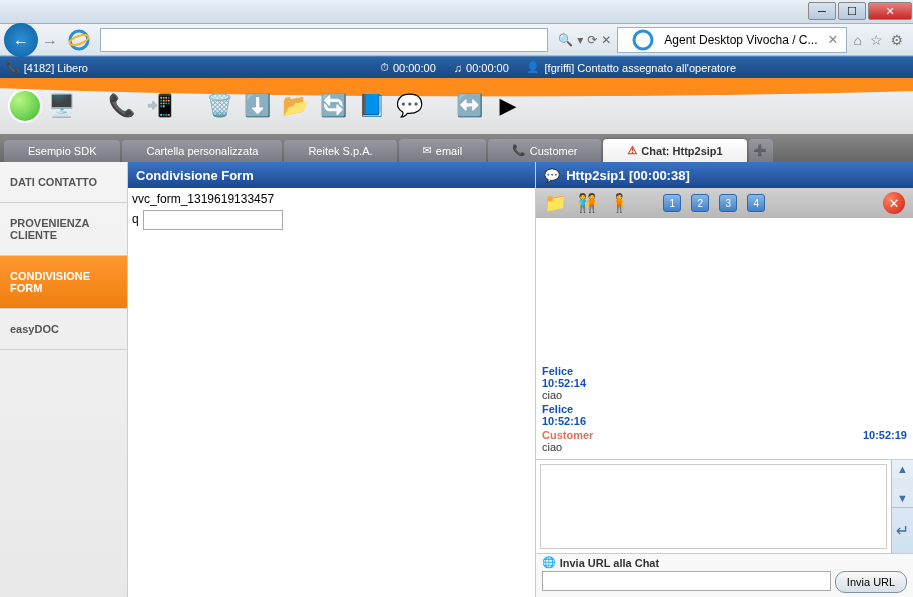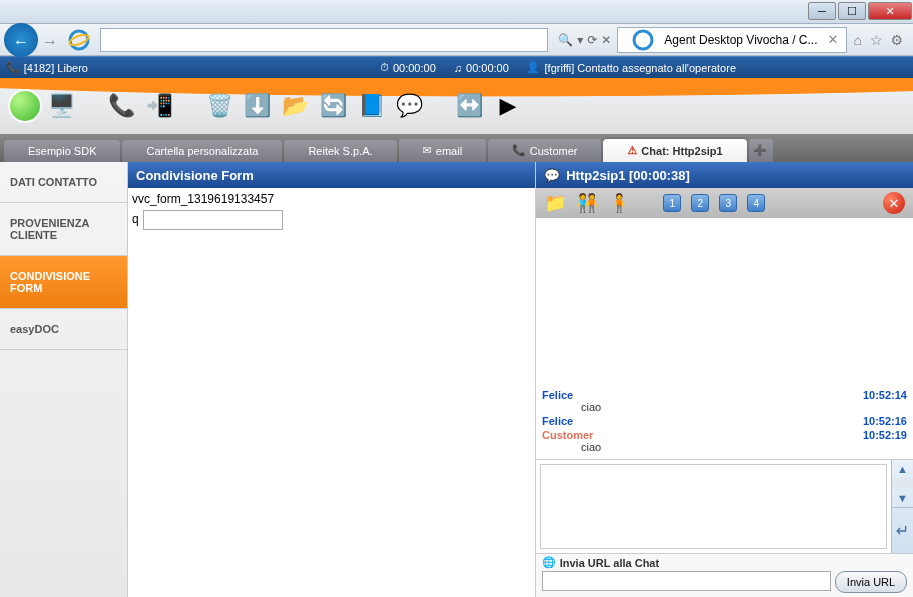--- a/index.html
+++ b/index.html
@@ -61,24 +61,24 @@
 
 .chattools { height: 30px; background: linear-gradient(#d0d0d0, #b8b8b8); display: flex; align-items: center; padding: 0 8px; gap: 10px; }
 .chattools .numbtn { width: 18px; height: 18px; background: linear-gradient(#88b8e8, #4080c8); color: #fff; border-radius: 3px; font-size: 10px; display: flex; align-items: center; justify-content: center; border: 1px solid #3068a8; }
 .chattools .closebtn { margin-left: auto; width: 22px; height: 22px; background: radial-gradient(circle at 30% 30%, #ff8060, #cc2010); border-radius: 50%; color: #fff; display: flex; align-items: center; justify-content: center; font-size: 13px; }
 .chatico { font-size: 18px; filter: saturate(1.2); }
 
 .chatlog { flex: 1; background: #fff; font-size: 11px; padding: 4px 6px; overflow-y: auto; display: flex; flex-direction: column; }
 .chatlog::before { content: ""; flex: 1; }
 .msgrow { margin-bottom: 2px; }
 .msghdr { display: flex; justify-content: space-between; font-weight: bold; }
-.msghdr.agent { color: #1050c0; }
+.msghdr.agent { color: #1050c0; flex-direction: column; }
 .msghdr.cust { color: #e07058; }
 .msgtime { color: #1050c0; }
-.msgtxt { color: #333; margin-left: 39px; }
+.msgtxt { color: #333; }
 
 .composer { height: 94px; background: #fff; border-top: 1px solid #ccc; display: flex; }
 .composer textarea { flex: 1; border: 1px solid #ccc; margin: 4px; resize: none; font-size: 12px; }
 .composer .scroll { width: 22px; background: linear-gradient(#e8f0f8, #d0e0f0); border-left: 1px solid #b0c0d0; display: flex; flex-direction: column; }
 .scroll .arrow { height: 18px; display: flex; align-items: center; justify-content: center; font-size: 11px; color: #4070a0; }
 .scroll .track { flex: 1; background: #e0e8f0; }
 .scroll .ret { border-top: 1px solid #b0c0d0; height: 46px; display: flex; align-items: center; justify-content: center; color: #4070a0; font-size: 16px; }
 
 .urlbar { height: 44px; background: #f8f8f8; border-top: 1px solid #ccc; padding: 2px 6px; font-size: 11px; }
 .urlbar .lbl { display: flex; align-items: center; gap: 4px; font-weight: bold; color: #333; }

